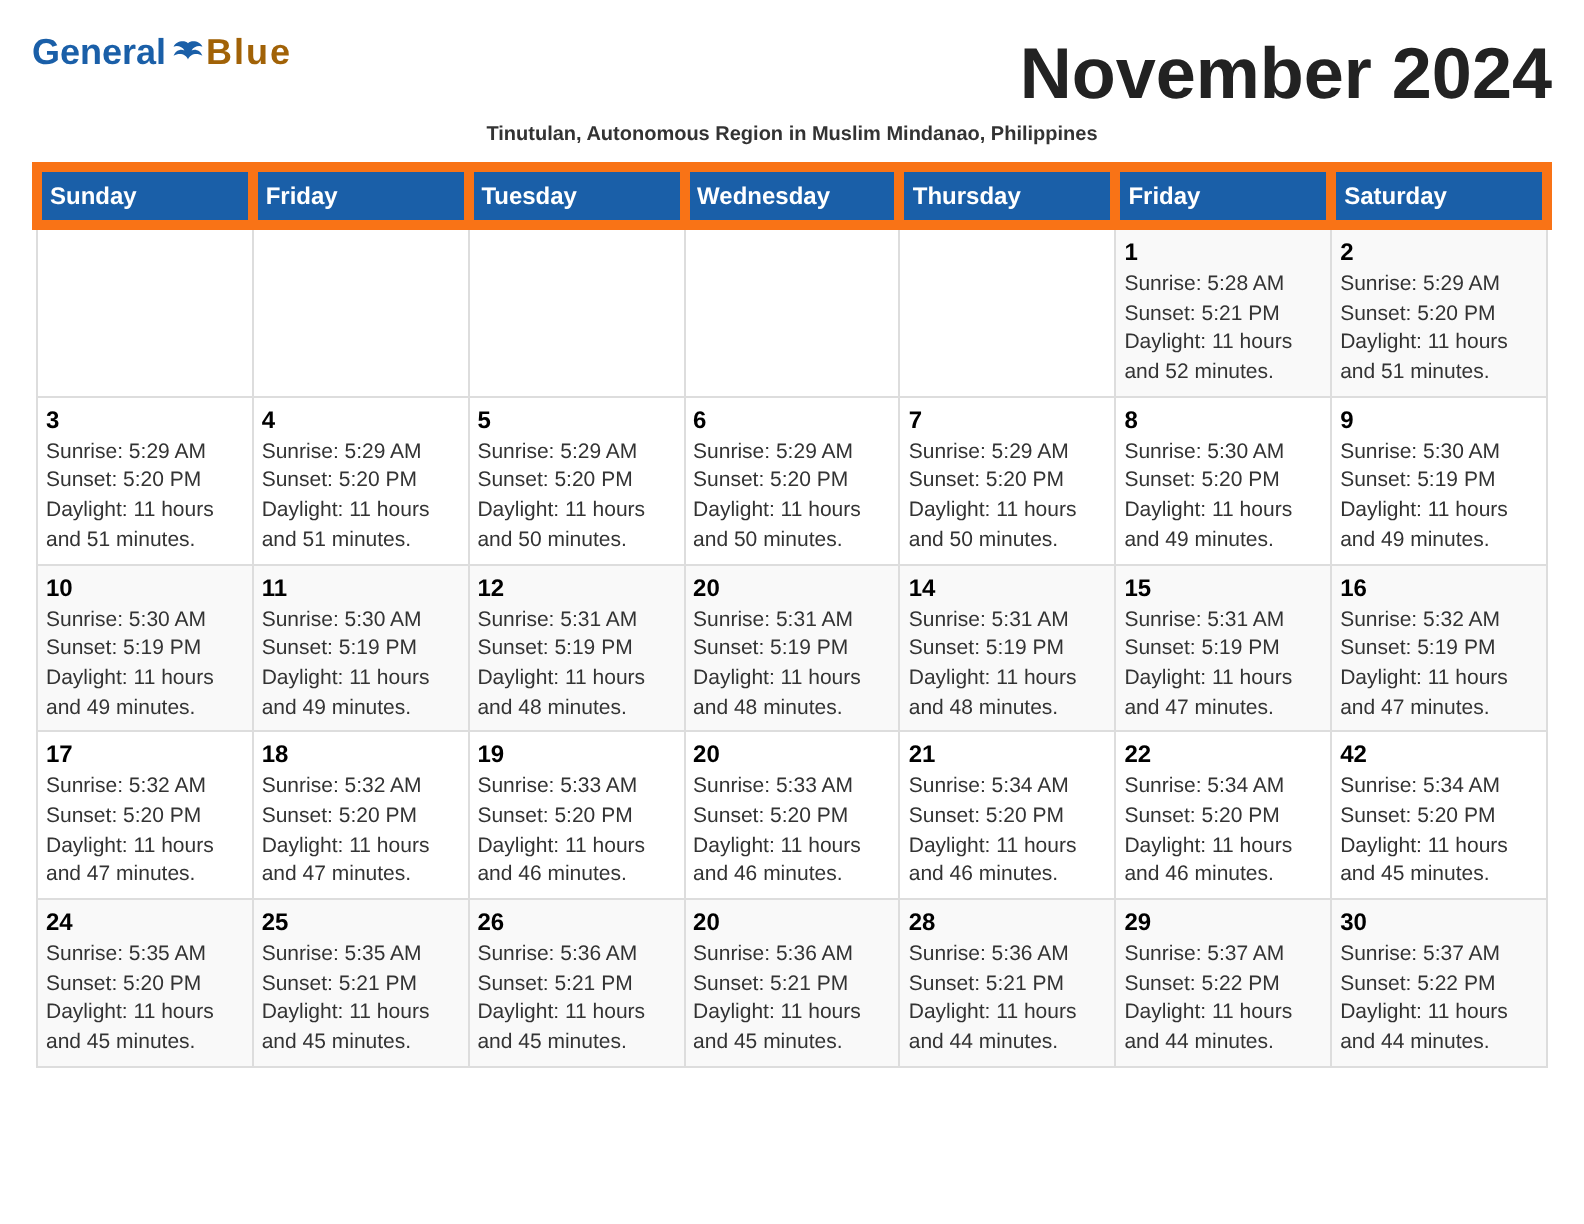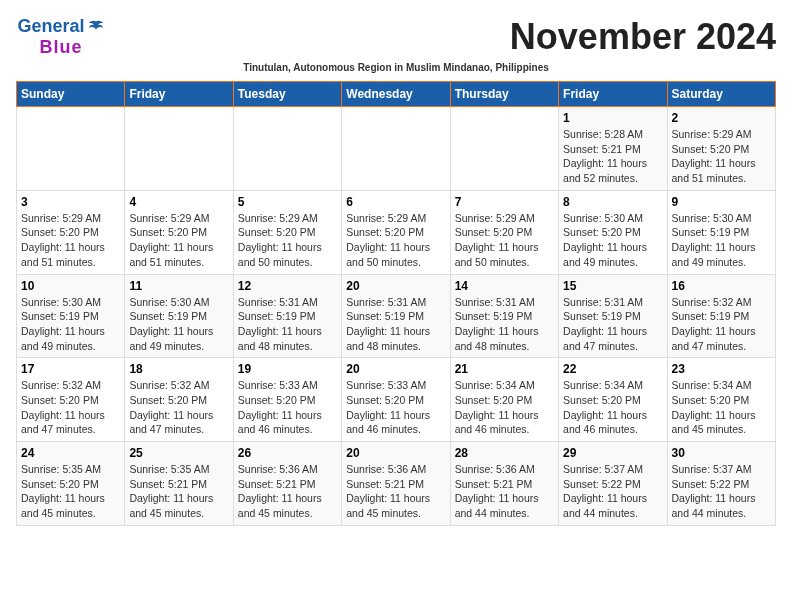--- a/index.html
+++ b/index.html
@@ -11,21 +11,21 @@
       padding: 16px;
     }
     .header {
       display: flex;
       align-items: flex-start;
       justify-content: space-between;
       margin-bottom: 4px;
     }
     .logo {
       display: flex;
-      flex-direction: column;
+      flex-direction: row;
       align-items: center;
       width: 90px;
     }
     .logo-text {
       display: flex;
       align-items: center;
       font-size: 18px;
       font-weight: bold;
       color: #1a5fa8;
     }
@@ -52,21 +52,21 @@
       width: 100%;
       border-collapse: collapse;
       font-size: 11px;
     }
     thead tr th {
       background: #1a5fa8;
       color: #fff;
       padding: 5px 4px;
       text-align: left;
       font-size: 12px;
-      border: 1px solid #f97316;
+      border: 5px solid #f97316;
     }
     tbody tr td {
       border: 1px solid #ddd;
       vertical-align: top;
       padding: 4px;
       height: 80px;
       width: 14.28%;
       background: #fff;
     }
     tbody tr:nth-child(odd) td {
@@ -92,21 +92,21 @@
 <body>
 
 <div class="header">
   <div class="logo">
     <div class="logo-text">
       <span>General</span>
       <svg class="logo-bird" viewBox="0 0 20 20">
         <path d="M10 4 C12 2, 17 3, 18 6 C16 5, 13 6, 12 8 C14 7, 17 8, 18 11 C15 9, 11 10, 10 13 C9 10, 5 9, 2 11 C3 8, 6 7, 8 8 C7 6, 4 5, 2 6 C3 3, 8 2, 10 4Z" fill="#1a5fa8"></path>
       </svg>
     </div>
-    <div style="color:#a21caf; font-size:18px; font-weight:bold; letter-spacing:1px;">Blue</div>
+    <div style="color:#a16207; font-size:18px; font-weight:bold; letter-spacing:1px;">Blue</div>
   </div>
   <div class="month-title">November 2024</div>
 </div>
 <div class="subtitle">Tinutulan, Autonomous Region in Muslim Mindanao, Philippines</div>
 
 <table>
   <thead>
     <tr>
     <th>Sunday</th>
         <th>Friday</th>
@@ -256,21 +256,21 @@
 Sunset: 5:20 PM
 Daylight: 11 hours and 46 minutes.</div>
         </td>
         <td>
           <span class="day-num">22</span>
           <div class="day-info" style="white-space: pre-line;">Sunrise: 5:34 AM
 Sunset: 5:20 PM
 Daylight: 11 hours and 46 minutes.</div>
         </td>
         <td>
-          <span class="day-num">23</span>
+          <span class="day-num">42</span>
           <div class="day-info" style="white-space: pre-line;">Sunrise: 5:34 AM
 Sunset: 5:20 PM
 Daylight: 11 hours and 45 minutes.</div>
         </td>
       </tr>
       <tr>
         <td>
           <span class="day-num">24</span>
           <div class="day-info" style="white-space: pre-line;">Sunrise: 5:35 AM
 Sunset: 5:20 PM

